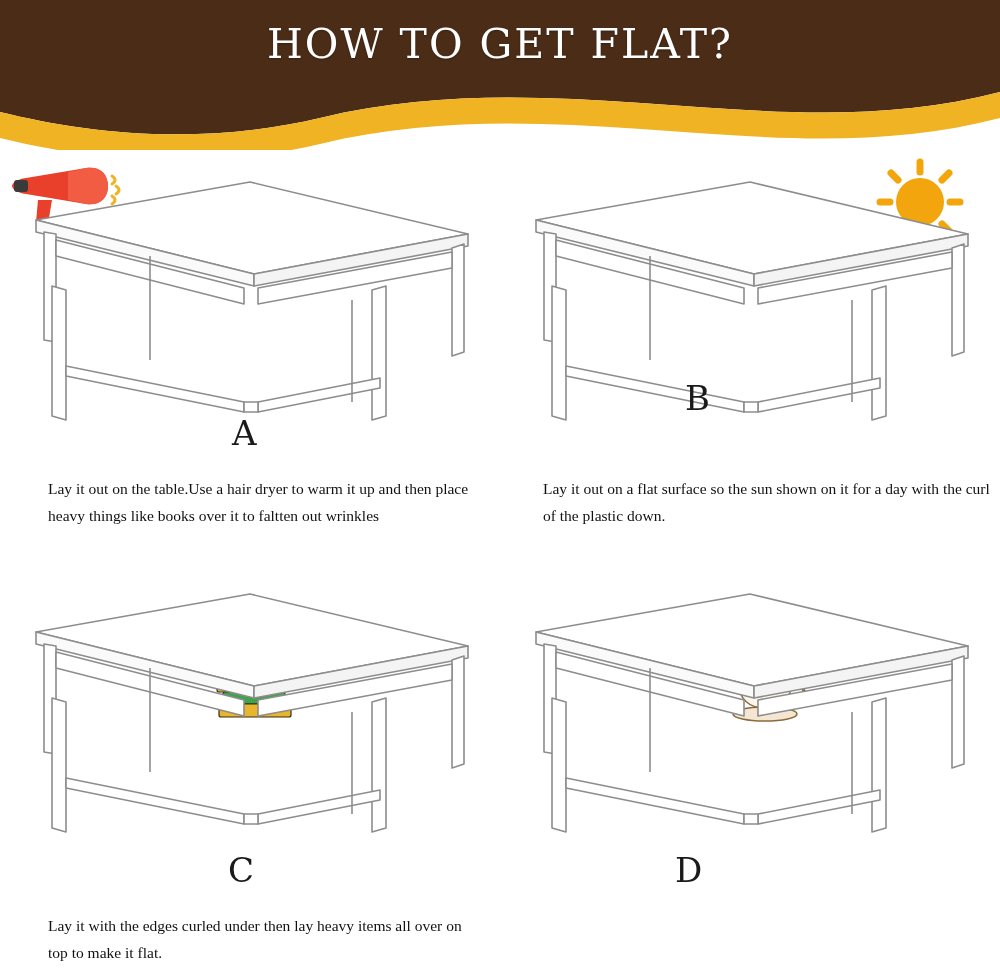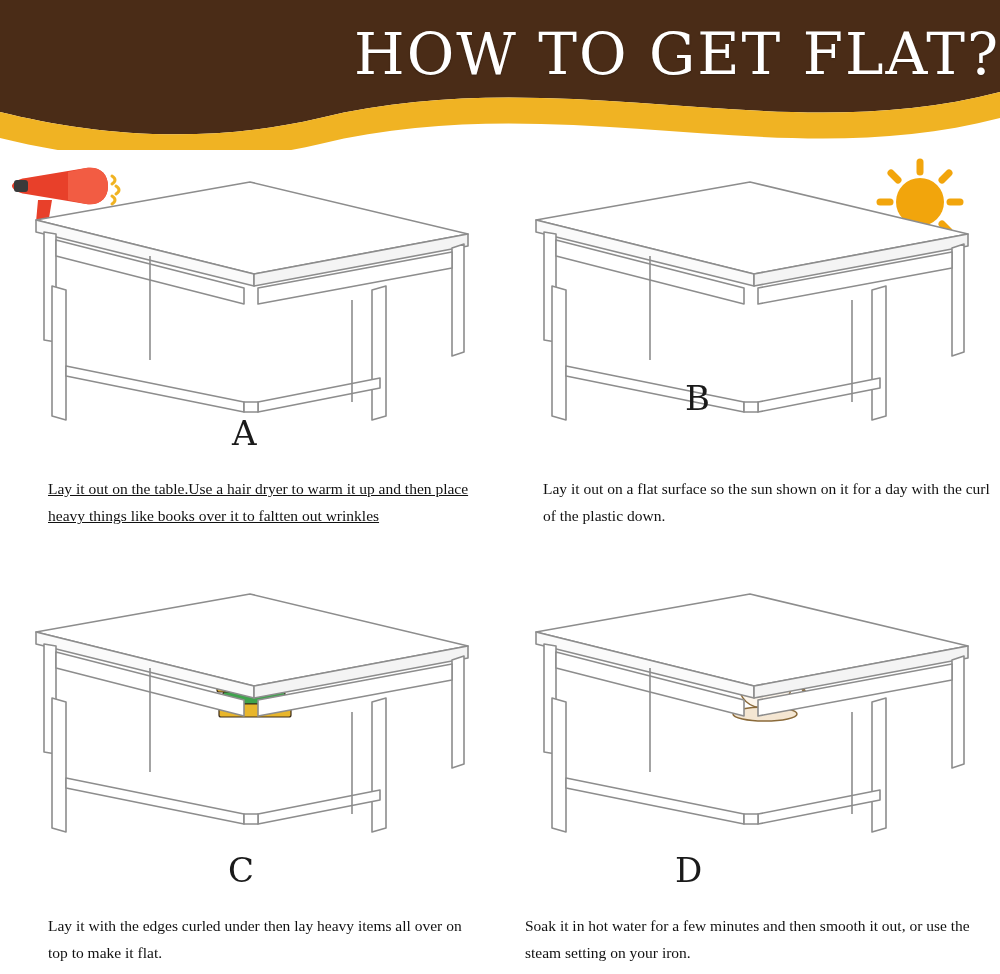--- a/index.html
+++ b/index.html
@@ -27,24 +27,24 @@
     position: absolute;
     left: 0; top: 0;
     width: 1000px;
     height: 150px;
   }
   .header-title {
     position: absolute;
     left: 0;
     top: 20px;
     width: 1000px;
-    text-align: right;
+    text-align: center;
     color: #ffffff;
     font-family: "DejaVu Serif", serif;
-    font-size: 58px;
+    font-size: 41px;
     letter-spacing: 2px;
     font-weight: 400;
     z-index: 3;
     text-shadow: 0 1px 2px rgba(0,0,0,.25);
   }
 
   
   .grid {
     position: absolute;
     left: 0;
@@ -82,21 +82,21 @@
 
   .panel-caption {
     position: absolute;
     left: 48px;
     width: 430px;
     font-family: "Liberation Serif", serif;
     font-size: 15.5px;
     line-height: 1.75;
     color: #111111;
   }
-  .panel.a .panel-caption { top: 325px; text-decoration: underline; }
+  .panel.a .panel-caption { top: 325px; }
   .panel.b .panel-caption { top: 325px; left: 25px; width: 455px; margin-left: 18px; }
   .panel.c .panel-caption { top: 762px; }
   .panel.d .panel-caption { top: 762px; left: 25px; width: 455px; }
 
   
   .panel.c .panel-letter, .panel.d .panel-letter,
   .panel.c .panel-caption, .panel.d .panel-caption { top: auto; }
   .panel.c .panel-letter { top: 288px; }
   .panel.d .panel-letter { top: 288px; }
   .panel.c .panel-caption { top: 350px; }
@@ -298,16 +298,15 @@
           <path d="M66,196 L244,232 L244,242 L66,206 Z" fill="#fff"></path>
           <path d="M258,232 L380,208 L380,218 L258,242 Z" fill="#fff"></path>
           <path d="M244,232 L258,232 L258,242 L244,242 Z" fill="#fff"></path>
           <path d="M150,86 L150,190"></path>
           <path d="M352,130 L352,232"></path>
         </g>
       </svg>
     </div>
 
     <div class="panel-letter">D</div>
-    <div class="panel-caption">Soak it in hot water for a few minutes and then smooth it out, or use the steam setting on your iron.</div>
   </div>
 
 </div>
 
 </body></html>

